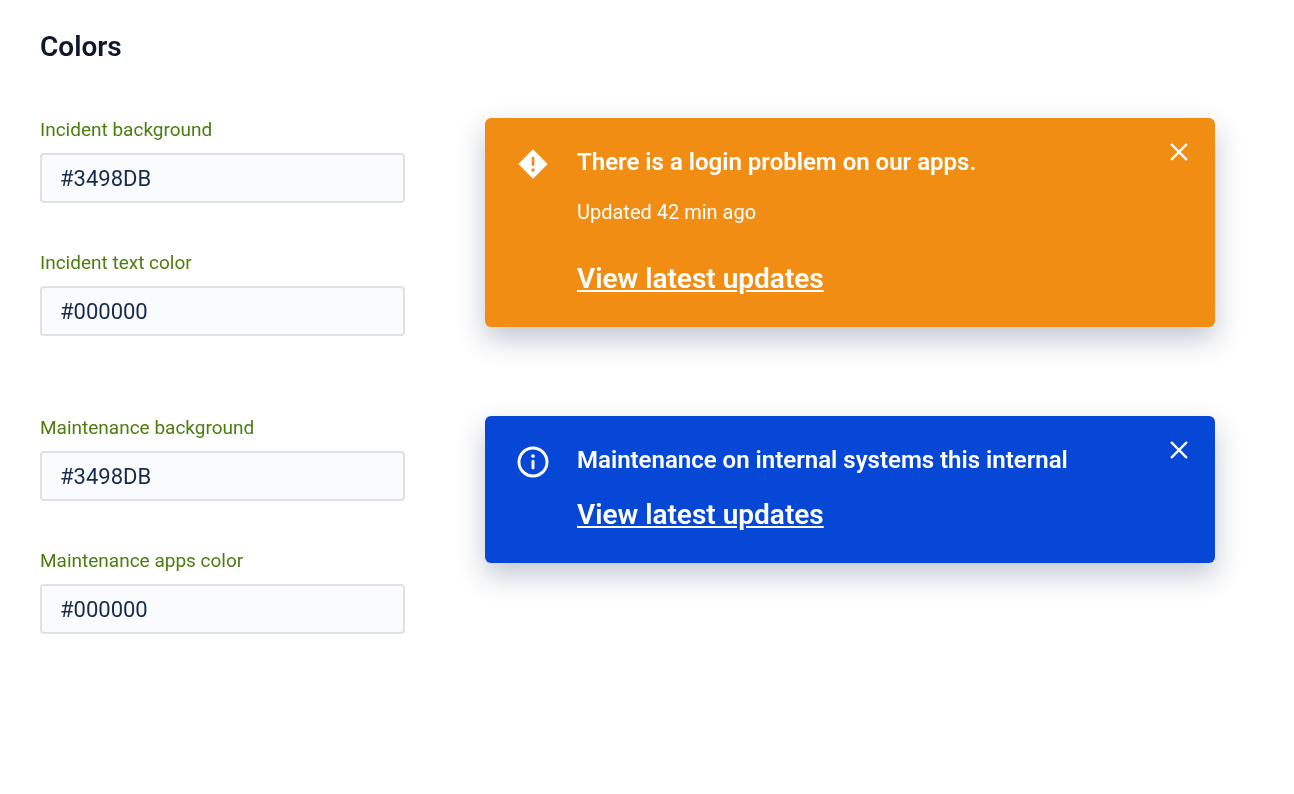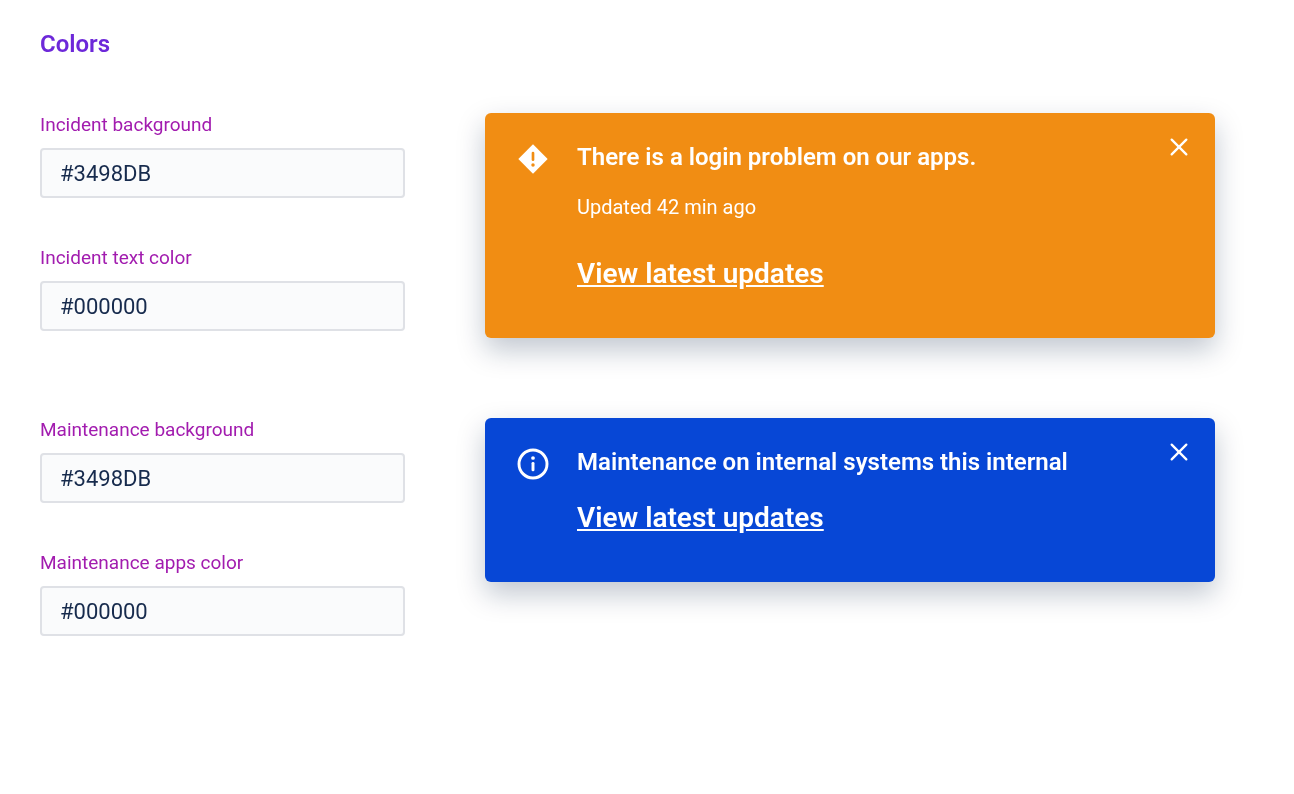--- a/index.html
+++ b/index.html
@@ -7,62 +7,62 @@
       margin: 0;
       padding: 0;
     }
     body {
       font-family: -apple-system, BlinkMacSystemFont, "Segoe UI", Roboto, Helvetica, Arial, sans-serif;
       background: #ffffff;
       padding: 30px 40px;
       width: 1294px;
     }
     .section-title {
-      font-size: 24px;
+      font-size: 28px;
       font-weight: 600;
-      color: #6d28d9;
+      color: #0f172a;
       margin-bottom: 55px;
     }
     .row {
       display: flex;
       align-items: flex-start;
       gap: 80px;
       margin-bottom: 80px;
     }
     .fields-col {
       width: 365px;
       display: flex;
       flex-direction: column;
       gap: 48px;
     }
     .field-group {
       display: flex;
       flex-direction: column;
     }
     .field-label {
       font-size: 19px;
-      color: #a21caf;
+      color: #4d7c0f;
       margin-bottom: 12px;
       font-weight: 400;
     }
     .field-input {
       width: 100%;
       height: 50px;
       padding: 0 18px;
       font-size: 22px;
       color: #172B4D;
       background: #FAFBFC;
       border: 2px solid #DFE1E6;
       border-radius: 4px;
       font-family: inherit;
     }
     .banner {
       width: 730px;
       border-radius: 6px;
-      padding: 28px 32px 48px 32px;
+      padding: 28px 32px 32px 32px;
       display: flex;
       align-items: flex-start;
       gap: 28px;
       box-shadow: 0 12px 28px rgba(9, 30, 66, 0.25);
       color: #ffffff;
       position: relative;
     }
     .banner-orange {
       background: #F18D13;
     }

